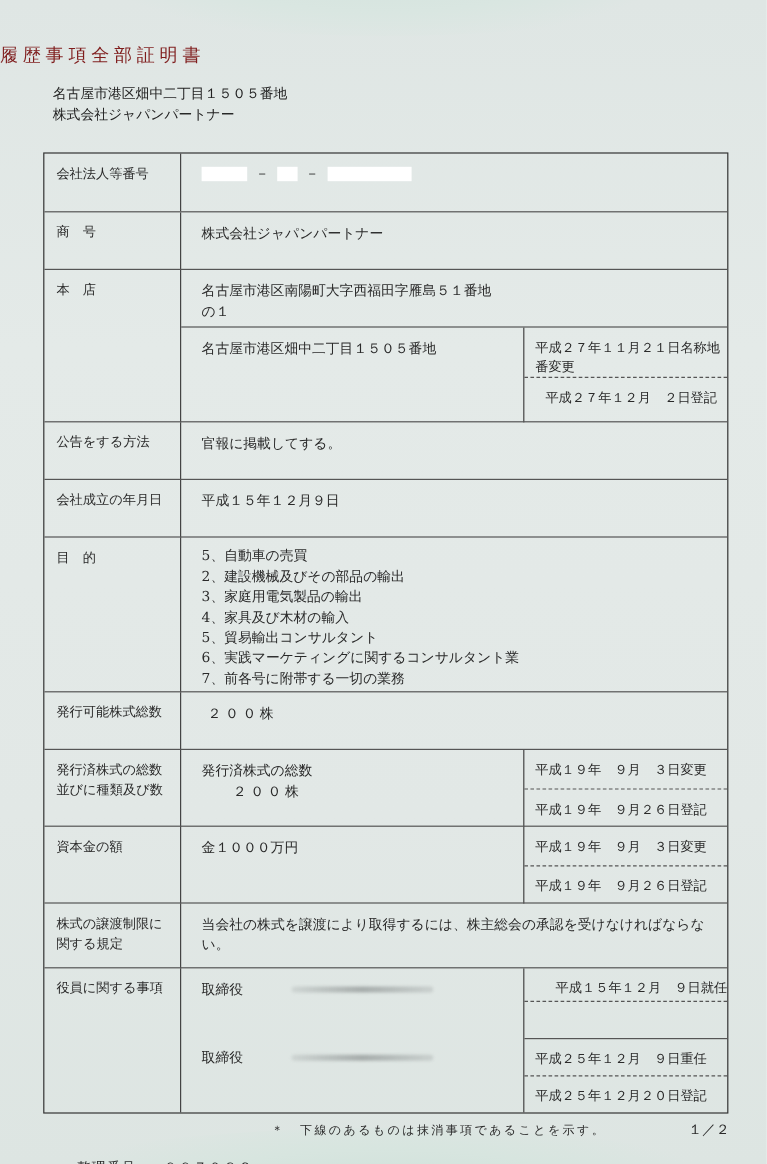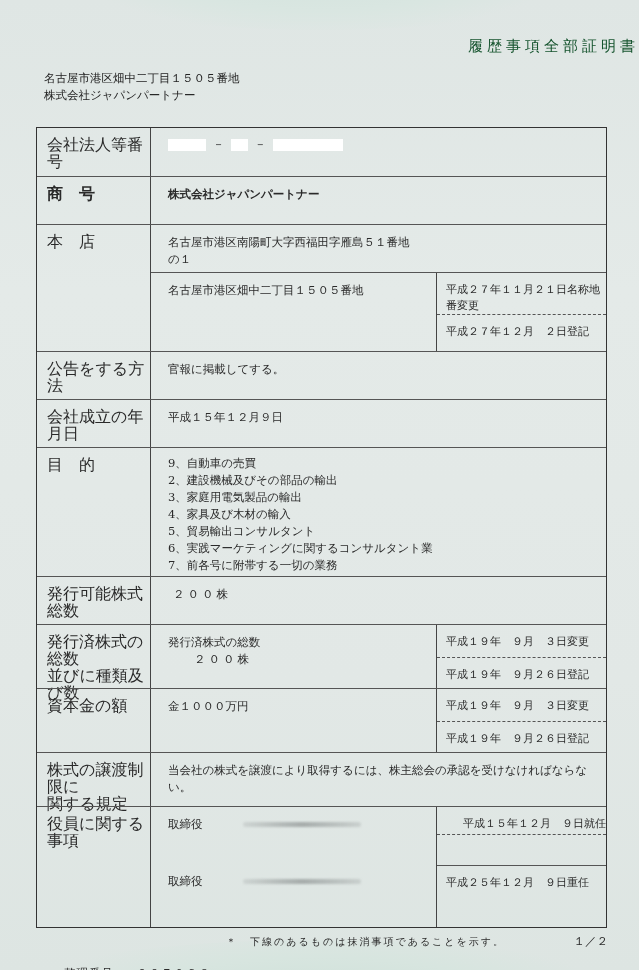--- a/index.html
+++ b/index.html
@@ -13,34 +13,34 @@
     position: absolute; left: 60px; top: -60px; width: 520px; height: 90px;
     border-radius: 0 0 50% 50%;
     background: radial-gradient(ellipse at 50% 0%, #cfe0da 0%, #d9e6e1 55%, rgba(220,230,227,0) 75%);
   }
   .guilloche-bottom {
     position: absolute; left: 40px; bottom: -50px; width: 560px; height: 80px;
     border-radius: 50% 50% 0 0;
     background: radial-gradient(ellipse at 50% 100%, #c9ddd5 0%, #d7e5df 55%, rgba(220,230,227,0) 80%);
   }
   .title {
-    position: absolute; left: 0; width: 639px; top: 37px; text-align: right;
-    font-size: 15px; letter-spacing: 4px; color: #14532d;
+    position: absolute; left: 0; width: 639px; top: 37px; text-align: left;
+    font-size: 15px; letter-spacing: 4px; color: #7f1d1d;
   }
   .header-addr { position: absolute; left: 44px; top: 70px; font-size: 11.5px; line-height: 17px; color: #222; }
   .doc-table {
     position: absolute; left: 36px; top: 127px; width: 571px; height: 801px;
     border: 1.6px solid #333; box-sizing: border-box;
   }
   .row { position: absolute; left: 0; right: 0; border-top: 1px solid #555; }
   .row.first { border-top: none; }
   .label {
     position: absolute; left: 0; top: 0; bottom: 0; width: 114px;
     border-right: 1px solid #444; box-sizing: border-box;
-    padding: 8px 0 0 10px; font-size: 16px; line-height: 17px; color: #2a2a2a;
+    padding: 8px 0 0 10px; font-size: 11px; line-height: 17px; color: #2a2a2a;
     font-family: "DejaVu Sans", "Liberation Sans", sans-serif;
   }
   .content {
     position: absolute; left: 114px; top: 0; bottom: 0; right: 0;
     padding: 9px 0 0 17px; font-size: 11.5px; line-height: 17px; color: #2a2a2a;
   }
   .content.split { right: 170px; }
   .dates {
     position: absolute; right: 0; top: 0; bottom: 0; width: 170px;
     border-left: 1px solid #444; box-sizing: border-box;
@@ -84,55 +84,55 @@
     <div class="label">会社法人等番号</div>
     <div class="content" style="padding-top:8px;">
       <span class="redact" style="width:38px;"></span>
       <span style="margin:0 3px;">－</span>
       <span class="redact" style="width:17px;"></span>
       <span style="margin:0 3px;">－</span>
       <span class="redact" style="width:70px;"></span>
     </div>
   </div>
 
-  <div class="row" style="top:48px;height:48px;font-weight:bold;">
+  <div class="row" style="top:48px;height:48px;">
     <div class="label">商　号</div>
     <div class="content">株式会社ジャパンパートナー</div>
   </div>
 
   <div class="row" style="top:96px;height:127px;">
     <div class="label">本　店</div>
     <div class="content" style="height:47px;bottom:auto;">
       <div class="ul">名古屋市港区南陽町大字西福田字雁島５１番地</div>
       <div class="ul">の１</div>
     </div>
     <div style="position:absolute;left:114px;right:0;top:47px;bottom:0;border-top:1px solid #555;">
       <div class="content split" style="left:0;">名古屋市港区畑中二丁目１５０５番地</div>
       <div class="dates">
         <div class="date-cell" style="top:0;height:40px;">平成２７年１１月２１日名称地番変更</div>
-        <div class="date-cell dashed" style="top:41px;bottom:0;">平成２７年１２月　２日登記</div>
+        <div class="date-cell dashed" style="top:41px;bottom:0;text-align:center;">平成２７年１２月　２日登記</div>
       </div>
     </div>
   </div>
 
   <div class="row" style="top:223px;height:48px;">
     <div class="label">公告をする方法</div>
     <div class="content">官報に掲載してする。</div>
   </div>
 
   <div class="row" style="top:271px;height:48px;">
     <div class="label">会社成立の年月日</div>
     <div class="content">平成１５年１２月９日</div>
   </div>
 
   <div class="row" style="top:319px;height:129px;">
     <div class="label">目　的</div>
     <div class="content" style="padding-top:7px;">
       <ul class="purpose-list">
-        <li>9、自動車の売買</li>
+        <li>5、自動車の売買</li>
         <li>2、建設機械及びその部品の輸出</li>
         <li>3、家庭用電気製品の輸出</li>
         <li>4、家具及び木材の輸入</li>
         <li>5、貿易輸出コンサルタント</li>
         <li>6、実践マーケティングに関するコンサルタント業</li>
         <li>7、前各号に附帯する一切の業務</li>
       </ul>
     </div>
   </div>
 
@@ -178,20 +178,21 @@
     <div class="content split">
       <div style="position:absolute;top:9px;left:17px;" class="ul">取締役</div>
       <div class="blur-name" style="top:15px;left:92px;"></div>
       <div style="position:absolute;top:66px;left:17px;">取締役</div>
       <div class="blur-name" style="top:72px;left:92px;"></div>
     </div>
     <div class="dates">
       <div class="date-cell" style="top:0;height:26px;text-align:right;">平成１５年１２月　９日就任</div>
       <div class="date-cell dashed" style="top:27px;height:30px;"></div>
       <div class="date-cell solid" style="top:58px;height:30px;">平成２５年１２月　９日重任</div>
+      <div class="date-cell dashed" style="top:89px;bottom:0;">平成２５年１２月２０日登記</div>
     </div>
   </div>
 
 </div>
 
 <div class="footer">
   <span class="seq">
     <span>整理番号</span>&nbsp;&nbsp;<span>ハ６６７０８３</span>
   </span>
   <span class="note">＊　下線のあるものは抹消事項であることを示す。</span>

